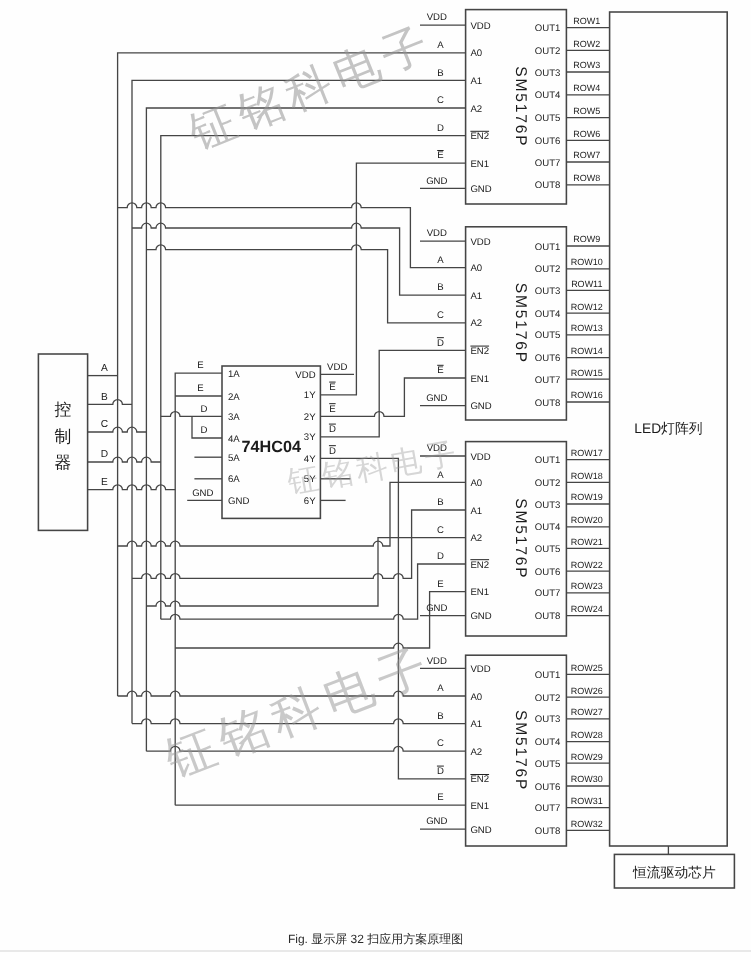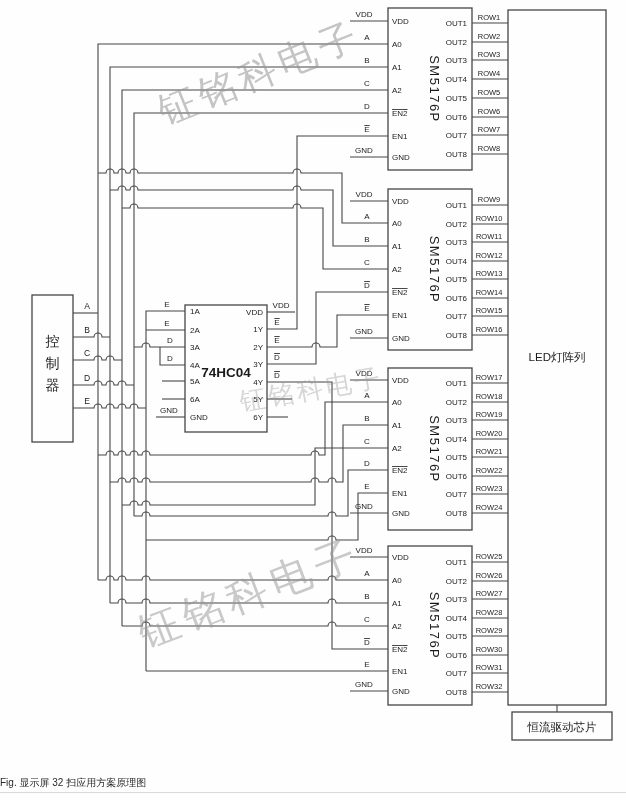--- a/index.html
+++ b/index.html
@@ -7,21 +7,21 @@
          font-family:"Liberation Sans",sans-serif;}
   svg{position:absolute;left:0;top:0;}
   svg path{stroke:#454545;stroke-width:1.1;fill:none;}
   svg rect.box{stroke:#454545;stroke-width:1.3;fill:#fefefe;}
   svg text{fill:#1b1b1b;}
   .wm{position:absolute;color:#969696;opacity:.55;font-weight:400;white-space:nowrap;
       transform-origin:left center;pointer-events:none;font-family:"Liberation Sans",sans-serif;}
   #wm1{left:160px;top:88px;font-size:38px;letter-spacing:5px;transform:rotate(-22deg);}
   #wm2{left:240px;top:385px;font-size:26px;letter-spacing:3px;transform:rotate(-10deg);opacity:.38;}
   #wm3{left:140px;top:608px;font-size:41px;letter-spacing:6px;transform:rotate(-21deg);opacity:.5;}
-  #caption{position:absolute;left:0;right:0;top:776px;font-size:10px;color:#2a2a2a;}
+  #caption{position:absolute;left:0;right:0;top:776px;text-align:center;font-size:10px;color:#2a2a2a;}
   #bottomrule{position:absolute;left:0;right:0;top:792px;height:1px;background:#d9d9d9;}
 </style>
 </head>
 <body>
 
 <div id="stage">
   <svg id="cv" width="626" height="800" viewBox="0 0 626 800">
       <rect x="32" y="295" width="41" height="147" class="box"></rect>
       <rect x="185" y="305" width="82" height="127" class="box"></rect>
       <rect x="508" y="10" width="98" height="695" class="box"></rect>

